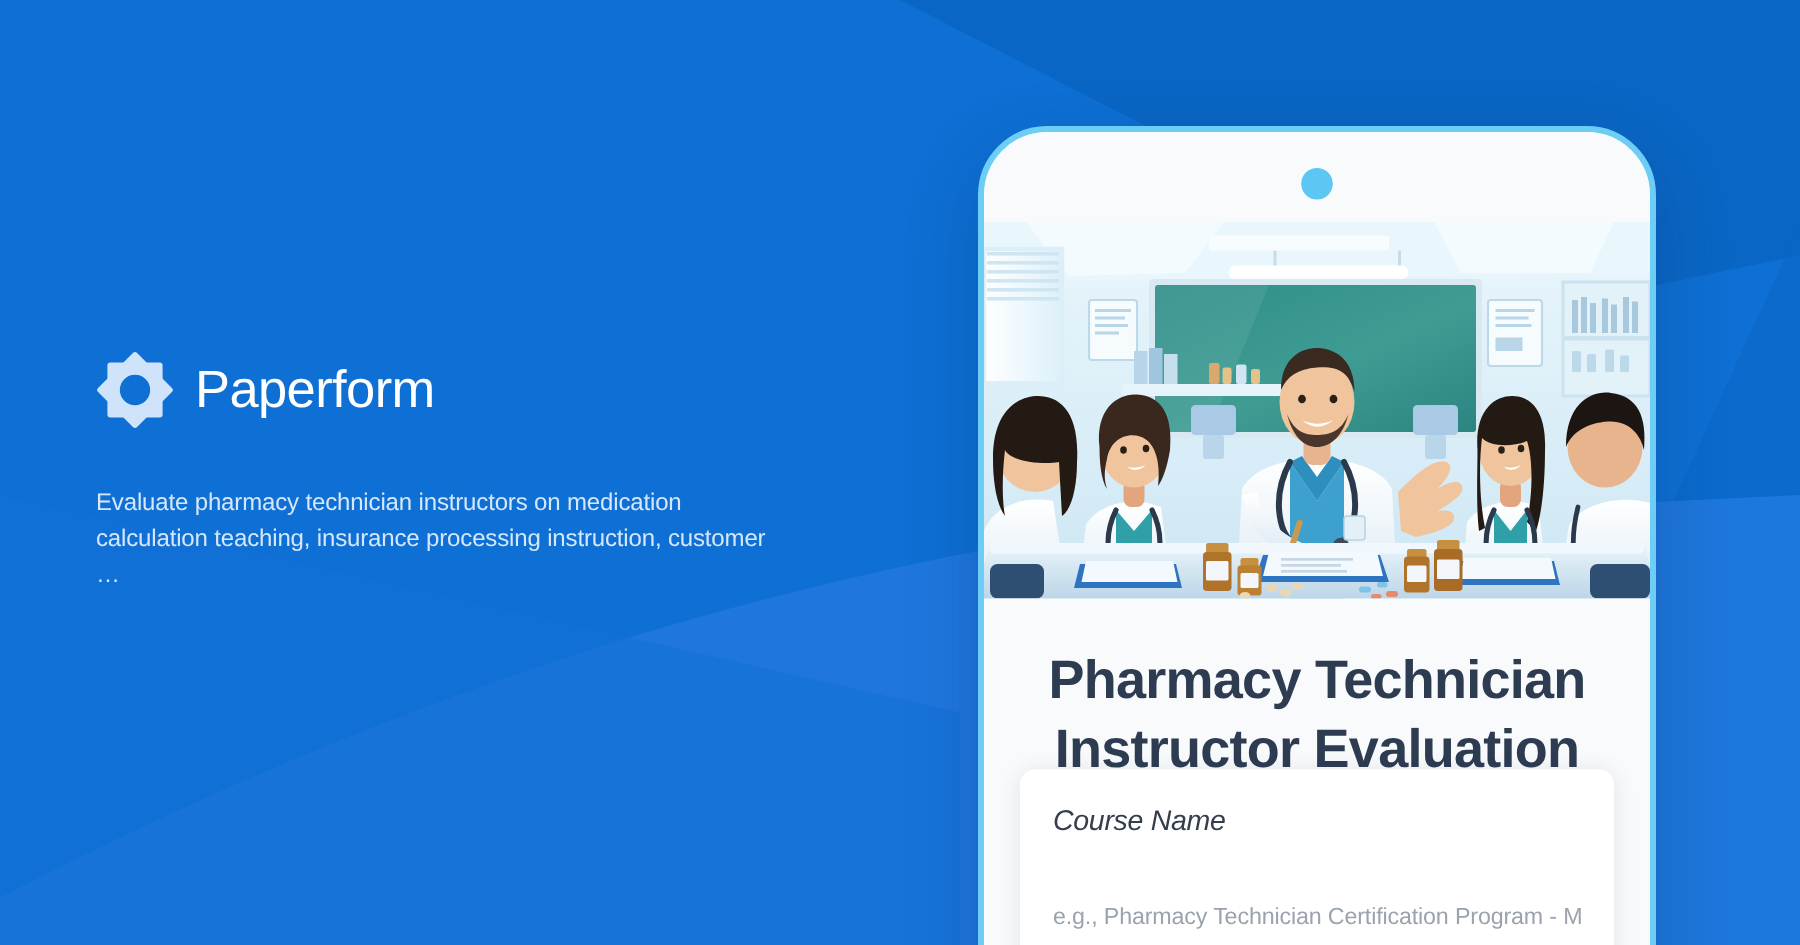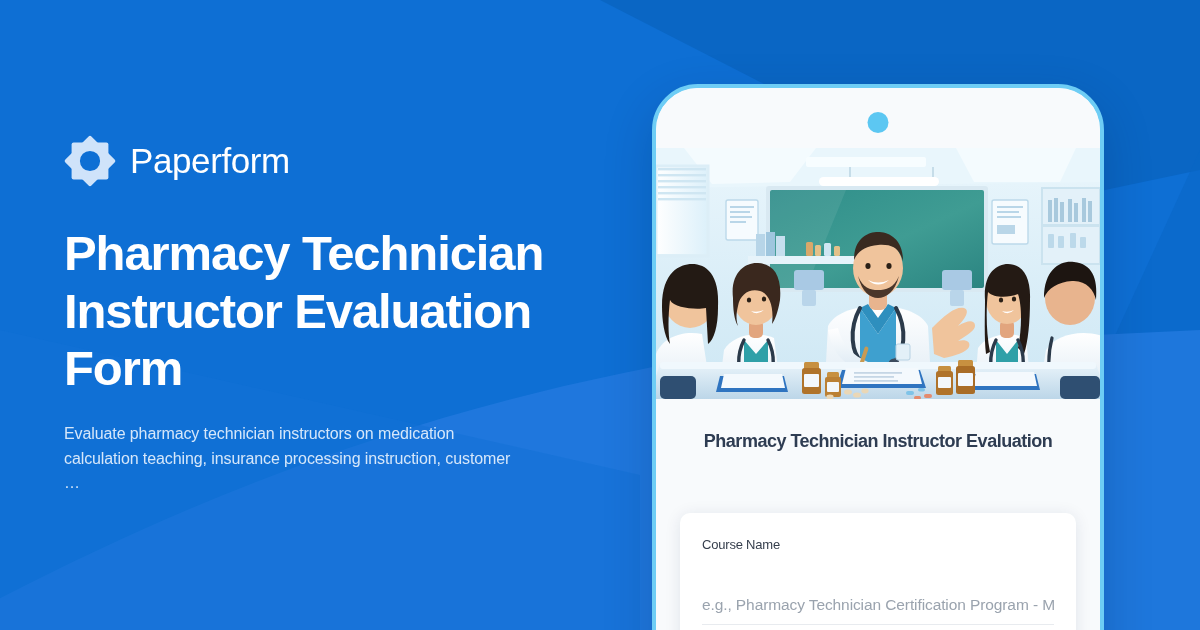--- a/index.html
+++ b/index.html
@@ -86,41 +86,42 @@
     overflow:hidden;
     background:#cfe6f2;
   }
   #hero-photo svg { display:block; width:100%; height:100%; }
 
   #form-title {
     position:absolute;
     top:342px; left:0; right:0;
     text-align:center;
     color:#2e3c52;
-    font-size:18px;
+    font-size:36px;
     font-weight:700;
     line-height:1.27;
     letter-spacing:-0.5px;
     padding:0 24px;
   }
 
   #form-card {
     position:absolute;
     top:425px; left:24px; right:24px; bottom:-40px;
     background:#ffffff;
     border-radius:10px;
     box-shadow:0 2px 16px rgba(20,40,80,0.10);
     padding:24px 22px 0 22px;
   }
   .field-label {
     color:#353e4c;
-    font-size:13px;
+    font-size:19px;
     font-weight:400;
     letter-spacing:-0.2px;
     margin-bottom:44px;
+    font-style:italic;
   }
   .field-input {
     color:#9aa3ae;
     font-size:15.5px;
     font-weight:400;
     letter-spacing:-0.1px;
     white-space:nowrap;
     overflow:hidden;
     text-overflow:clip;
     padding-bottom:10px;
@@ -152,21 +153,20 @@
       </defs>
       <g mask="url(#holeMask)" fill="#cfe3fa">
         <rect x="7.6" y="7.6" width="36.8" height="36.8" rx="2"></rect>
         <rect x="7.6" y="7.6" width="36.8" height="36.8" rx="2" transform="rotate(45 26 26)"></rect>
       </g>
       <circle cx="26" cy="26" r="11.4" fill="none" stroke="#cfe3fa" stroke-width="2.6"></circle>
     </svg>
     <div class="wordmark">Paperform</div>
   </div>
 
-  <h1 id="headline">Pharmacy Technician Instructor Evaluation Form</h1>
 
   <p id="subhead">Evaluate pharmacy technician instructors on medication calculation teaching, insurance processing instruction, customer …</p>
 </div>
 
 <div id="phone">
   <div id="phone-screen">
 
     <div id="camera-dot"></div>
 
     <div id="hero-photo">

